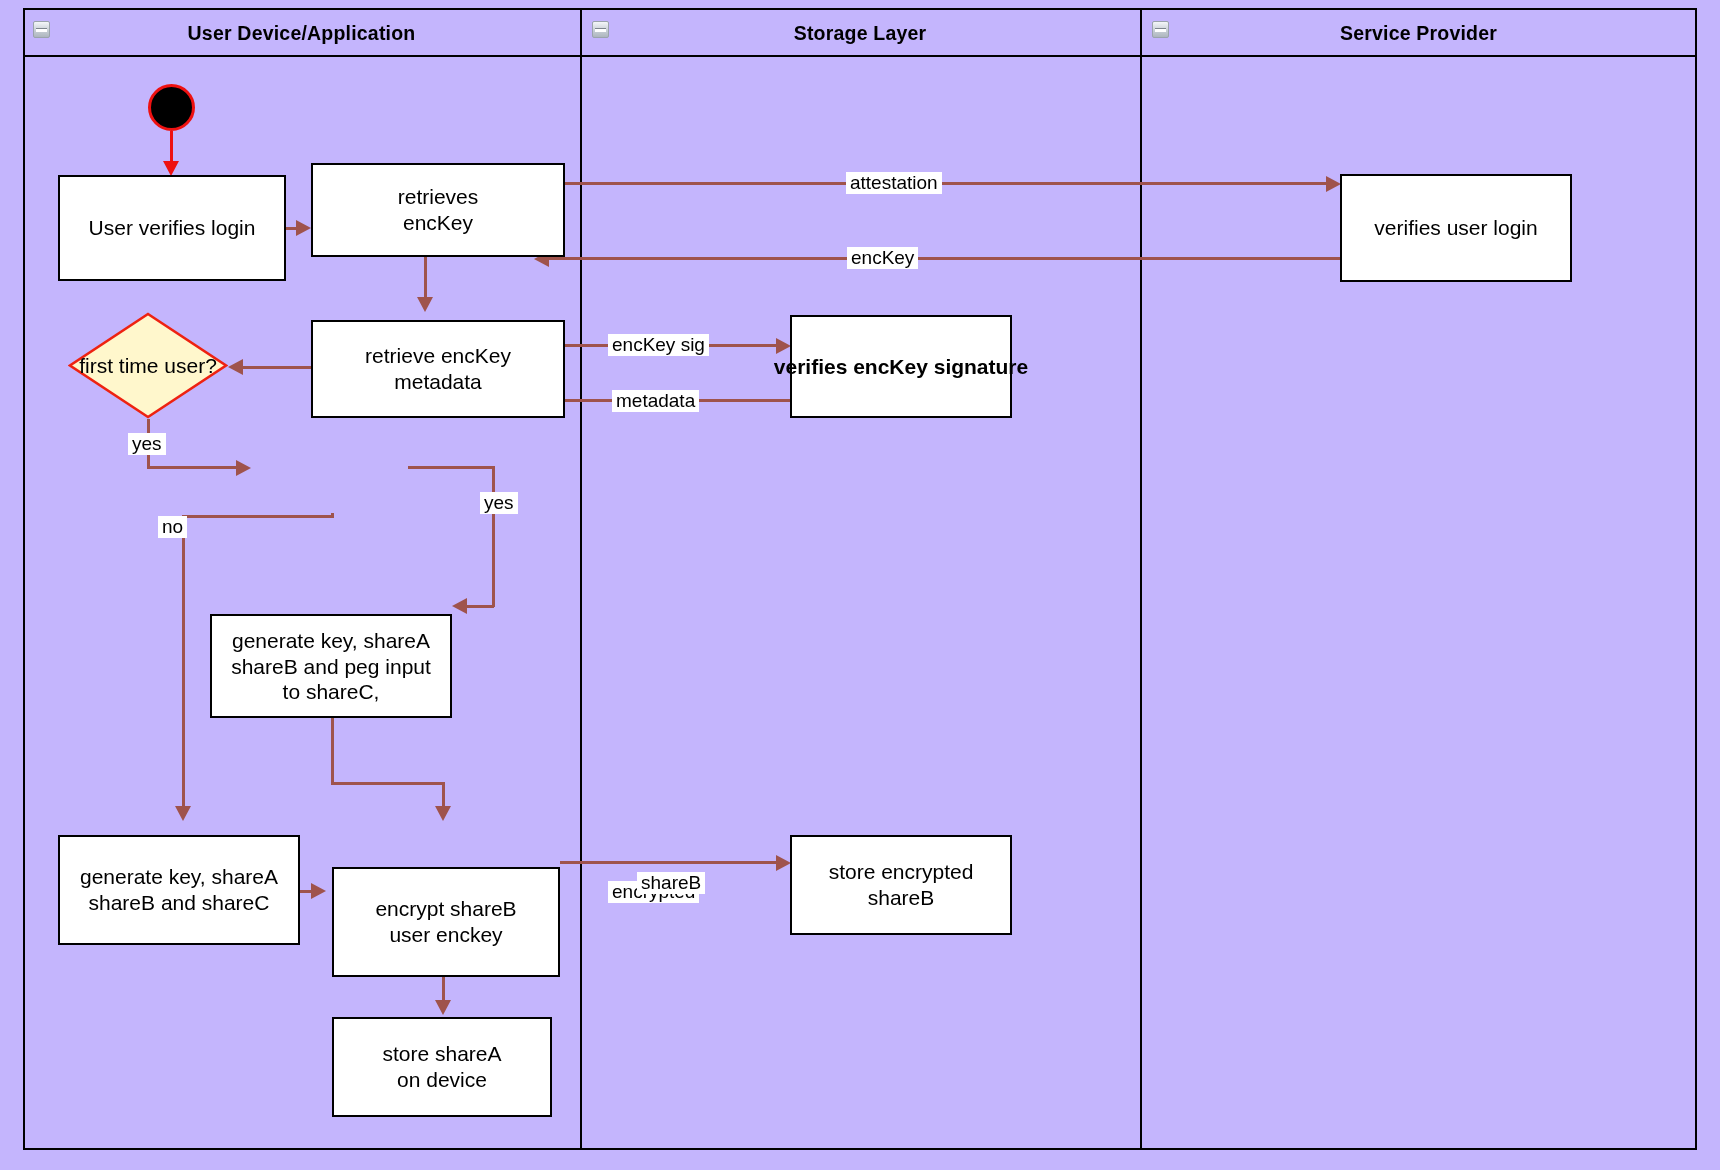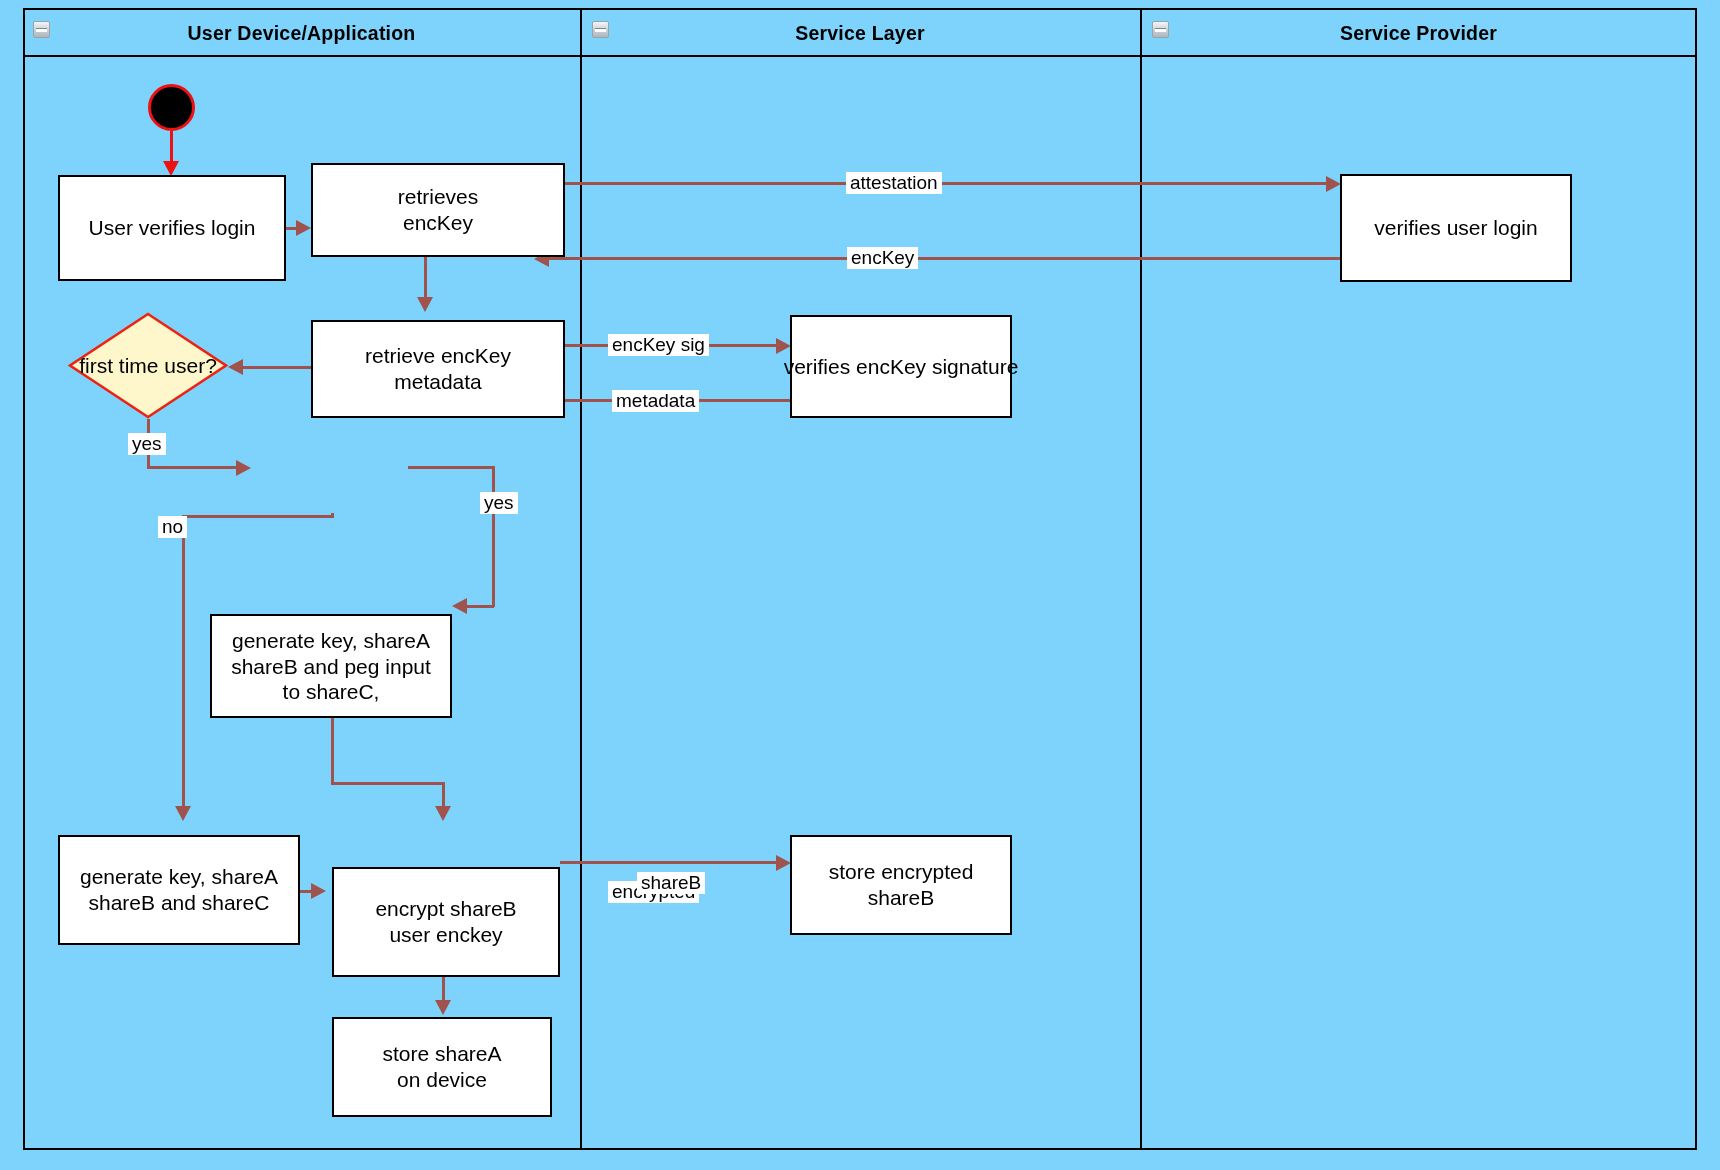--- a/index.html
+++ b/index.html
@@ -1,17 +1,17 @@
 <!DOCTYPE html>
 <html><head>
 <meta charset="utf-8">
 <style>
   html,body{margin:0;padding:0;background:#ffffff;}
   body{font-family:"Liberation Sans",sans-serif;}
-  #stage{position:relative;width:1720px;height:1170px;background:#7dd3fc;overflow:hidden;}
+  #stage{position:relative;width:1720px;height:1170px;background:#c4b5fd;overflow:hidden;}
 
   
   .frame{position:absolute;left:23px;top:8px;width:1674px;height:1142px;border:2.5px solid #000;box-sizing:border-box;}
   .lane-div{position:absolute;top:8px;width:0;border-left:2.5px solid #000;height:1142px;}
   .lane-header-rule{position:absolute;left:23px;top:55px;width:1674px;height:0;border-top:2.5px solid #000;}
   .lane-title{position:absolute;top:18px;height:30px;line-height:30px;text-align:center;
               font-weight:bold;font-size:19.5px;color:#000;letter-spacing:.2px;}
   .collapse-icon{position:absolute;top:21px;width:17px;height:17px;box-sizing:border-box;
                  border:1px solid #9aa3ab;border-radius:2px;
                  background:linear-gradient(#f4f6f8,#c8cfd6 55%,#aeb6be);}
@@ -59,21 +59,21 @@
   <div class="lane-div" style="left:1140px;"></div>
 
   <div class="collapse-icon" style="left:33px;">
       <i></i>
     </div>
   <div class="lane-title" style="left:23px;width:557px;">User Device/Application</div>
 
   <div class="collapse-icon" style="left:592px;">
       <i></i>
     </div>
-  <div class="lane-title" style="left:580px;width:560px;">Service Layer</div>
+  <div class="lane-title" style="left:580px;width:560px;">Storage Layer</div>
 
   <div class="collapse-icon" style="left:1152px;">
       <i></i>
     </div>
   <div class="lane-title" style="left:1140px;width:557px;">Service Provider</div>
 
   <div class="start-node" style="left:148px;top:84px;width:47px;height:47px;"></div>
   <div class="conn v red" style="left:170px;top:131px;height:39px;"></div>
   <div class="arrow down red" style="left:163px;top:161px;"></div>
 
@@ -107,21 +107,21 @@
   <div class="arrow down" style="left:417px;top:297px;"></div>
 
   <div class="node" style="left:311px;top:320px;width:254px;height:98px;">
     <div>
       <span>retrieve encKey</span>
       <span>metadata</span>
     </div>
   </div>
 
   <div class="node" style="left:790px;top:315px;width:222px;height:103px;">
-    <span style="position:absolute;left:50%;top:50%;transform:translate(-50%,-50%);">verifies encKey signature</span>
+    <span style="position:absolute;left:50%;top:50%;transform:translate(-50%,-50%);font-weight:bold;">verifies encKey signature</span>
   </div>
 
   <div class="conn h" style="left:565px;top:344px;width:218px;"></div>
   <div class="arrow right" style="left:776px;top:338px;"></div>
   <div class="edge-label" style="left:608px;top:334px;">encKey sig</div>
 
   <div class="conn h" style="left:547px;top:399px;width:243px;"></div>
   <div class="arrow left" style="left:534px;top:393px;"></div>
   <div class="edge-label" style="left:612px;top:390px;">metadata</div>
 

